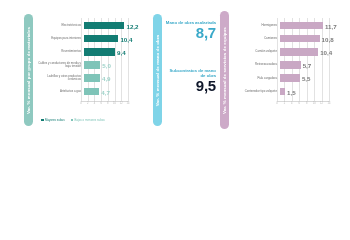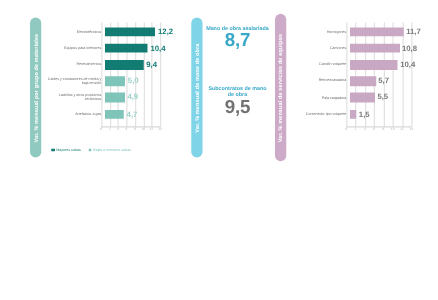--- a/index.html
+++ b/index.html
@@ -53,21 +53,21 @@
   .ticks{position:absolute;left:0;right:0;height:6px;}
   .tick{position:absolute;font-size:2.6px;color:#b6b6b6;transform:translateX(-50%);}
 
   
   .legend{position:absolute;display:flex;gap:6px;align-items:center;}
   .lgitem{display:flex;align-items:center;gap:1.4px;}
   .lgswatch{width:2.6px;height:2.6px;display:block;}
   .lgtext{font-size:2.9px;}
 
   
-  .kpi{position:absolute;text-align:center;width:100%;}
+  .kpi{position:absolute;text-align:right;width:100%;}
   .kpi-label{
     font-size:4.3px;font-weight:700;color:#3aa9c9;
     line-height:5.2px;
   }
   .kpi-value{
     font-size:15px;font-weight:700;color:#3aa9c9;
     line-height:16px;letter-spacing:-0.2px;
   }
 </style>
 </head>
@@ -167,21 +167,21 @@
       <span>Var. % mensual de mano de obra</span>
     </div>
 
     <div id="kpis" style="position:absolute;left:14px;top:20px;width:52px;height:100px;">
         <div class="kpi" style="top: 0px; position: absolute;">
           <div class="kpi-label" style="color: rgb(58, 169, 201);">Mano de obra asalariada</div>
           <div class="kpi-value" style="color: rgb(58, 169, 201);">8,7</div>
         </div>
         <div class="kpi" style="top: 48px; position: absolute;">
           <div class="kpi-label" style="color: rgb(58, 169, 201);">Subcontratos de mano de obra</div>
-          <div class="kpi-value" style="color: #737373;">9,5</div>
+          <div class="kpi-value" style="color: #0f172a;">9,5</div>
         </div>
       </div>
   </div>
 
   <div class="panel" style="left:218px;width:132px;">
 
     <div class="vtab" id="tab-equipment" style="left: 2px; top: 11px; width: 9px; height: 118px; background: rgb(205, 170, 200);">
       <span>Var. % mensual de servicios de equipos</span>
     </div>
 

